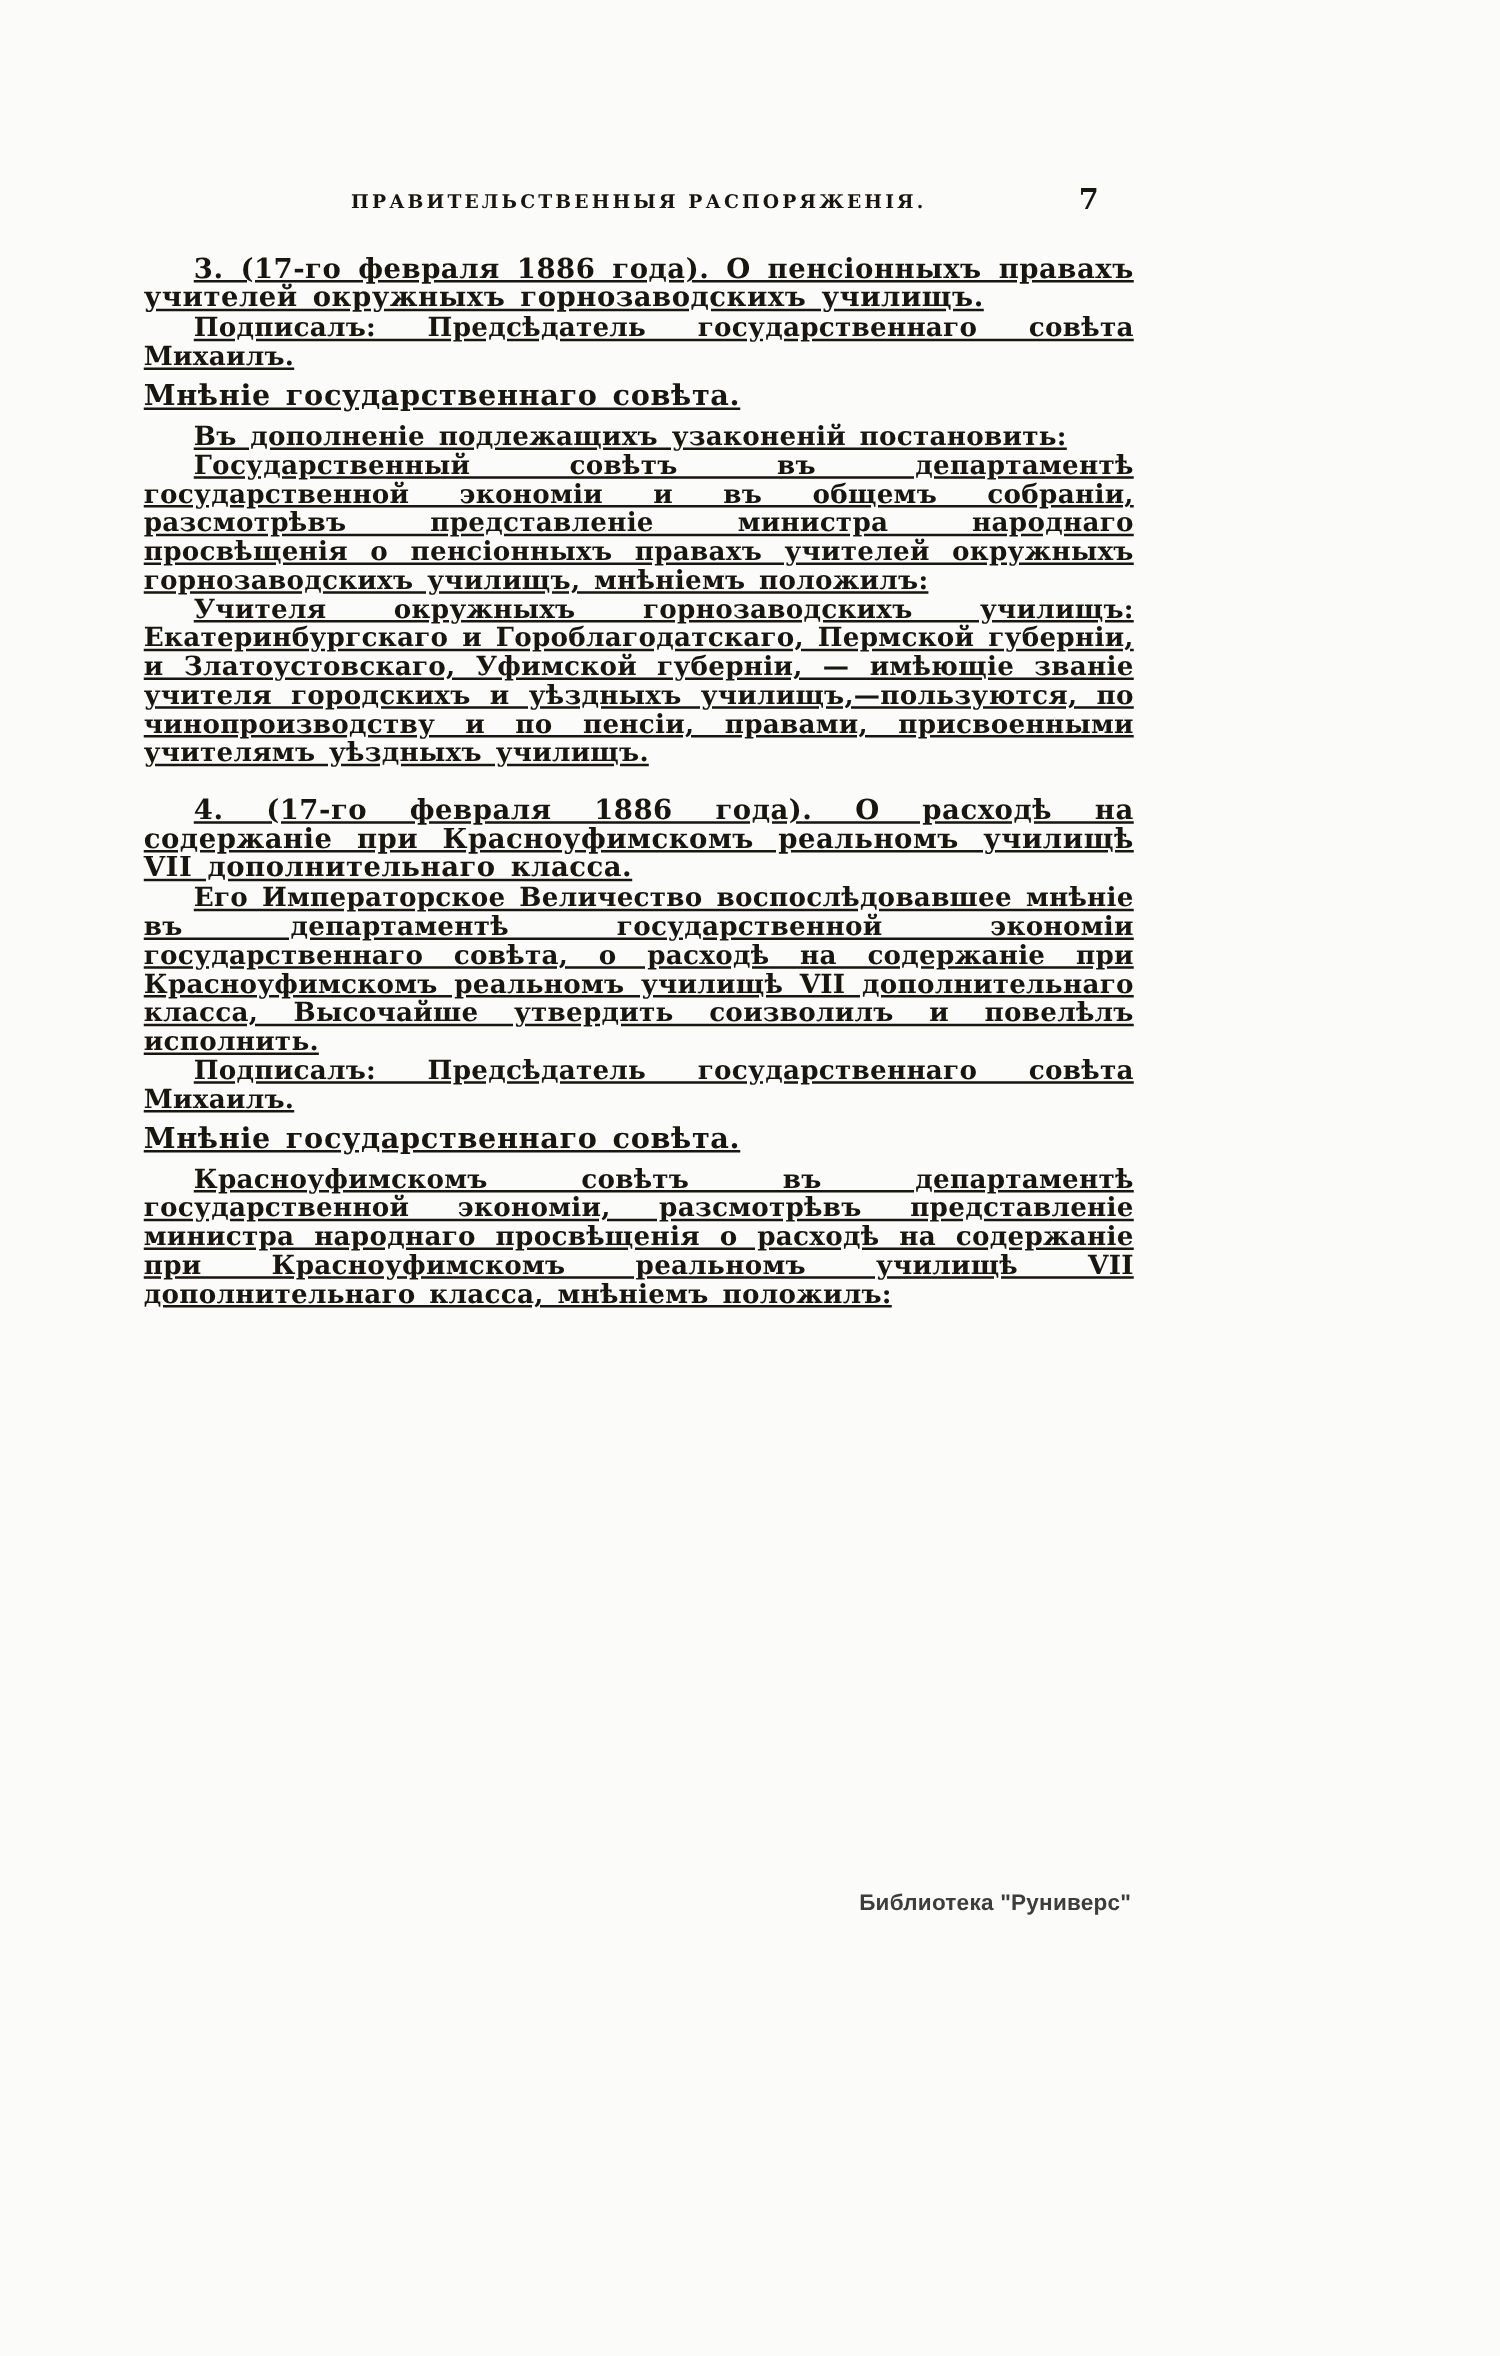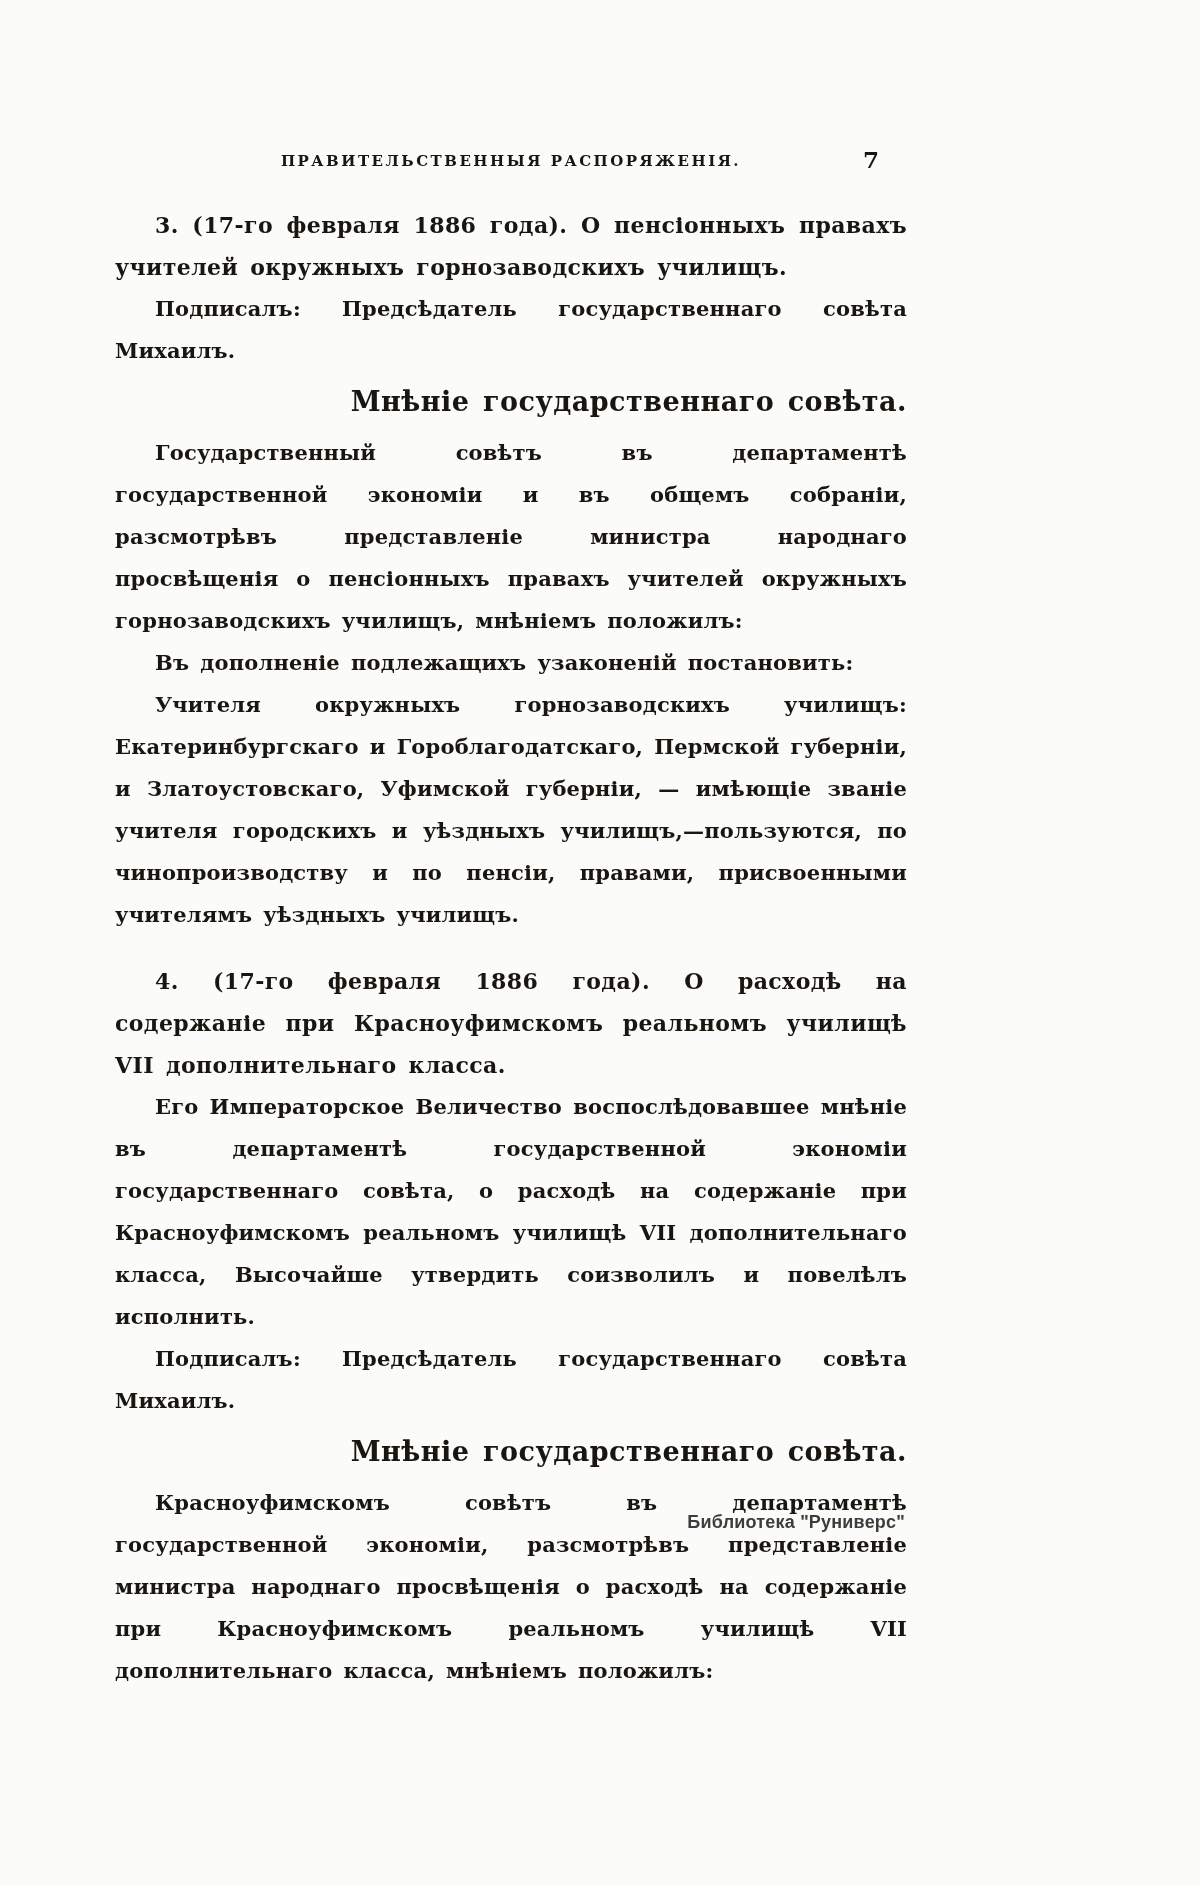--- a/index.html
+++ b/index.html
@@ -32,38 +32,39 @@
   .page-number {
     position: absolute;
     right: 28px;
     top: -6px;
     font-size: 23px;
     font-weight: bold;
     letter-spacing: 0;
   }
   .para {
     font-size: 21px;
-    line-height: 42px;
+    line-height: 23px;
     font-weight: bold;
     text-align: justify;
     text-indent: 40px;
     letter-spacing: 0.2px;
     word-spacing: 3.5px;
+    text-decoration: underline;
   }
   .section-title {
     font-size: 22px;
     letter-spacing: 0.4px;
     word-spacing: 4px;
   }
   .gap-top { margin-top: 24px; }
   .center-head {
-    text-align: right;
+    text-align: left;
     text-indent: 0;
     margin: 9px 0 9px 0;
-    font-size: 27px;
+    font-size: 23px;
     letter-spacing: 0.5px;
   }
   .footer-mark {
     position: absolute;
     top: 1512px;
     left: 660px;
     width: 245px;
     font-family: "Liberation Sans", sans-serif;
     font-size: 18px;
     font-weight: bold;
@@ -80,22 +81,22 @@
   <div class="column">
 
     <div class="running-head">
       <span>ПРАВИТЕЛЬСТВЕННЫЯ РАСПОРЯЖЕНІЯ.</span>
       <span class="page-number">7</span>
     </div>
 
     <div class="para section-title">3. (17-го февраля 1886 года). О пенсіонныхъ правахъ учителей окружныхъ горнозаводскихъ училищъ.</div>
     <div class="para">Подписалъ: Предсѣдатель государственнаго совѣта Михаилъ.</div>
     <div class="para center-head">Мнѣніе государственнаго совѣта.</div>
+    <div class="para">Въ дополненіе подлежащихъ узаконеній постановить:</div>
     <div class="para">Государственный совѣтъ въ департаментѣ государственной экономіи и въ общемъ собраніи, разсмотрѣвъ представленіе министра народнаго просвѣщенія о пенсіонныхъ правахъ учителей окружныхъ горнозаводскихъ училищъ, мнѣніемъ положилъ:</div>
-    <div class="para">Въ дополненіе подлежащихъ узаконеній постановить:</div>
     <div class="para">Учителя окружныхъ горнозаводскихъ училищъ: Екатеринбургскаго и Гороблагодатскаго, Пермской губерніи, и Златоустовскаго, Уфимской губерніи, — имѣющіе званіе учителя городскихъ и уѣздныхъ училищъ,—пользуются, по чинопроизводству и по пенсіи, правами, присвоенными учителямъ уѣздныхъ училищъ.</div>
 
     <div class="para section-title gap-top">4. (17-го февраля 1886 года). О расходѣ на содержаніе при Красноуфимскомъ реальномъ училищѣ VII дополнительнаго класса.</div>
     <div class="para">Его Императорское Величество воспослѣдовавшее мнѣніе въ департаментѣ государственной экономіи государственнаго совѣта, о расходѣ на содержаніе при Красноуфимскомъ реальномъ училищѣ VII дополнительнаго класса, Высочайше утвердить соизволилъ и повелѣлъ исполнить.</div>
     <div class="para">Подписалъ: Предсѣдатель государственнаго совѣта Михаилъ.</div>
     <div class="para center-head">Мнѣніе государственнаго совѣта.</div>
     <div class="para">Красноуфимскомъ совѣтъ въ департаментѣ государственной экономіи, разсмотрѣвъ представленіе министра народнаго просвѣщенія о расходѣ на содержаніе при Красноуфимскомъ реальномъ училищѣ VII дополнительнаго класса, мнѣніемъ положилъ:</div>
 
   </div>
 

